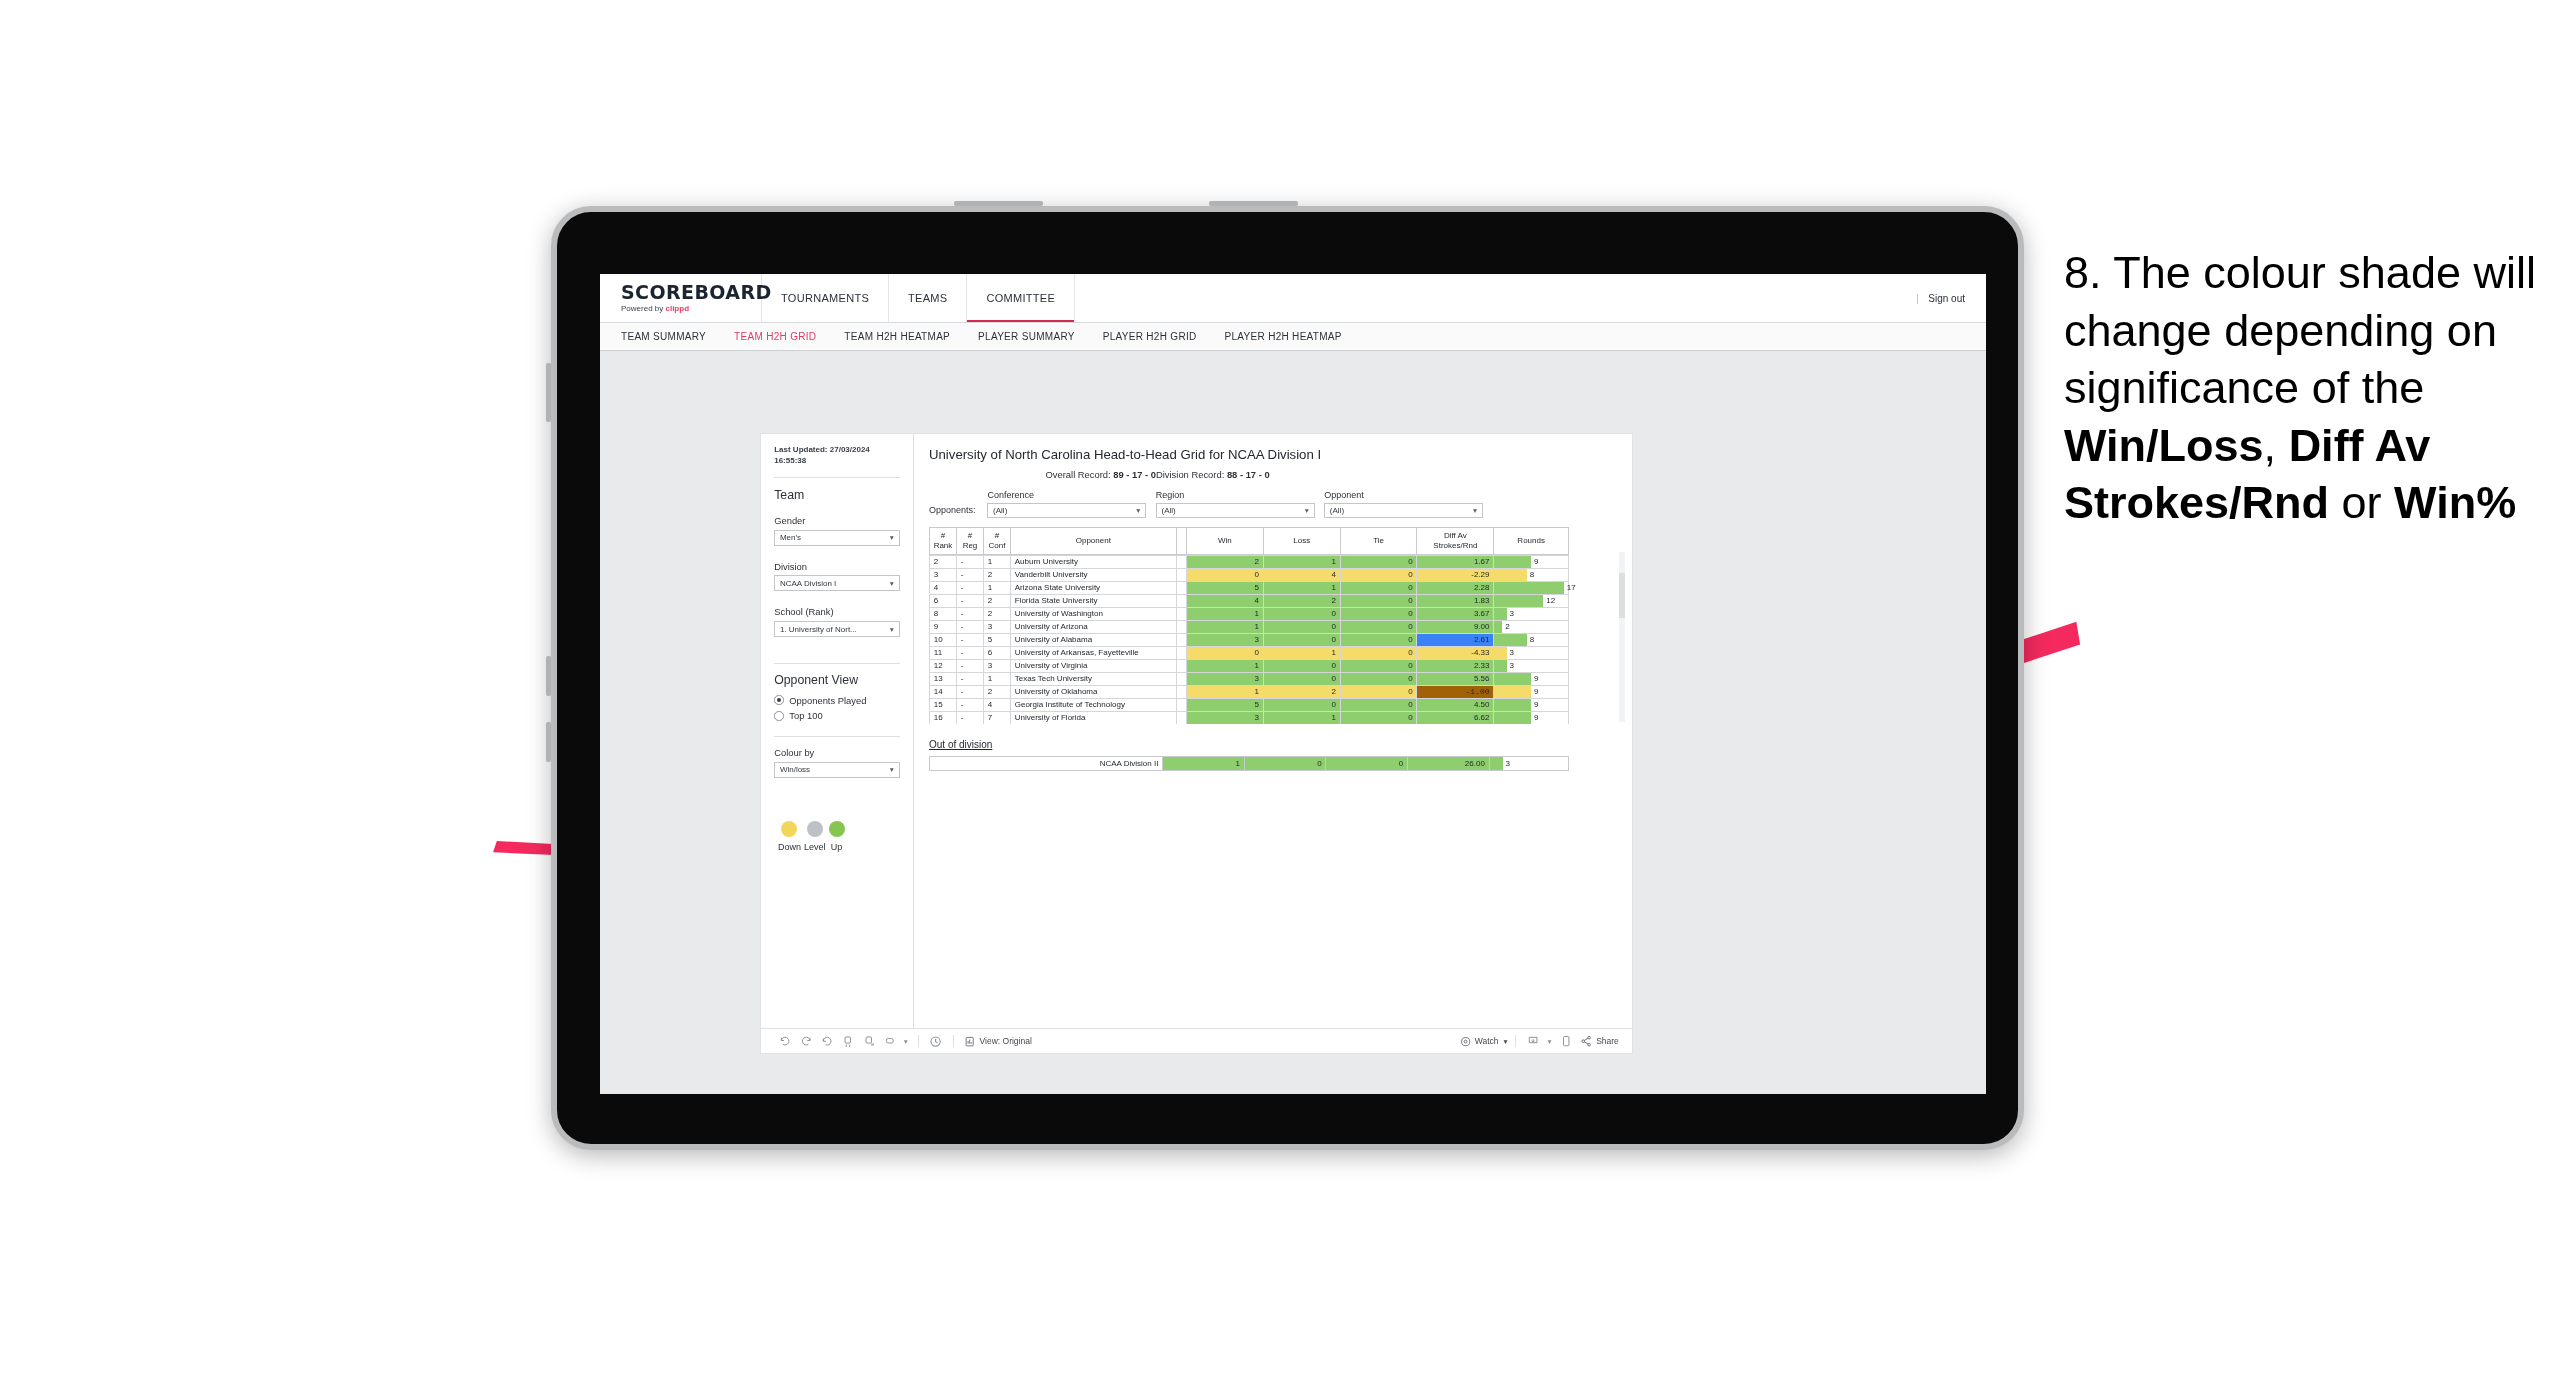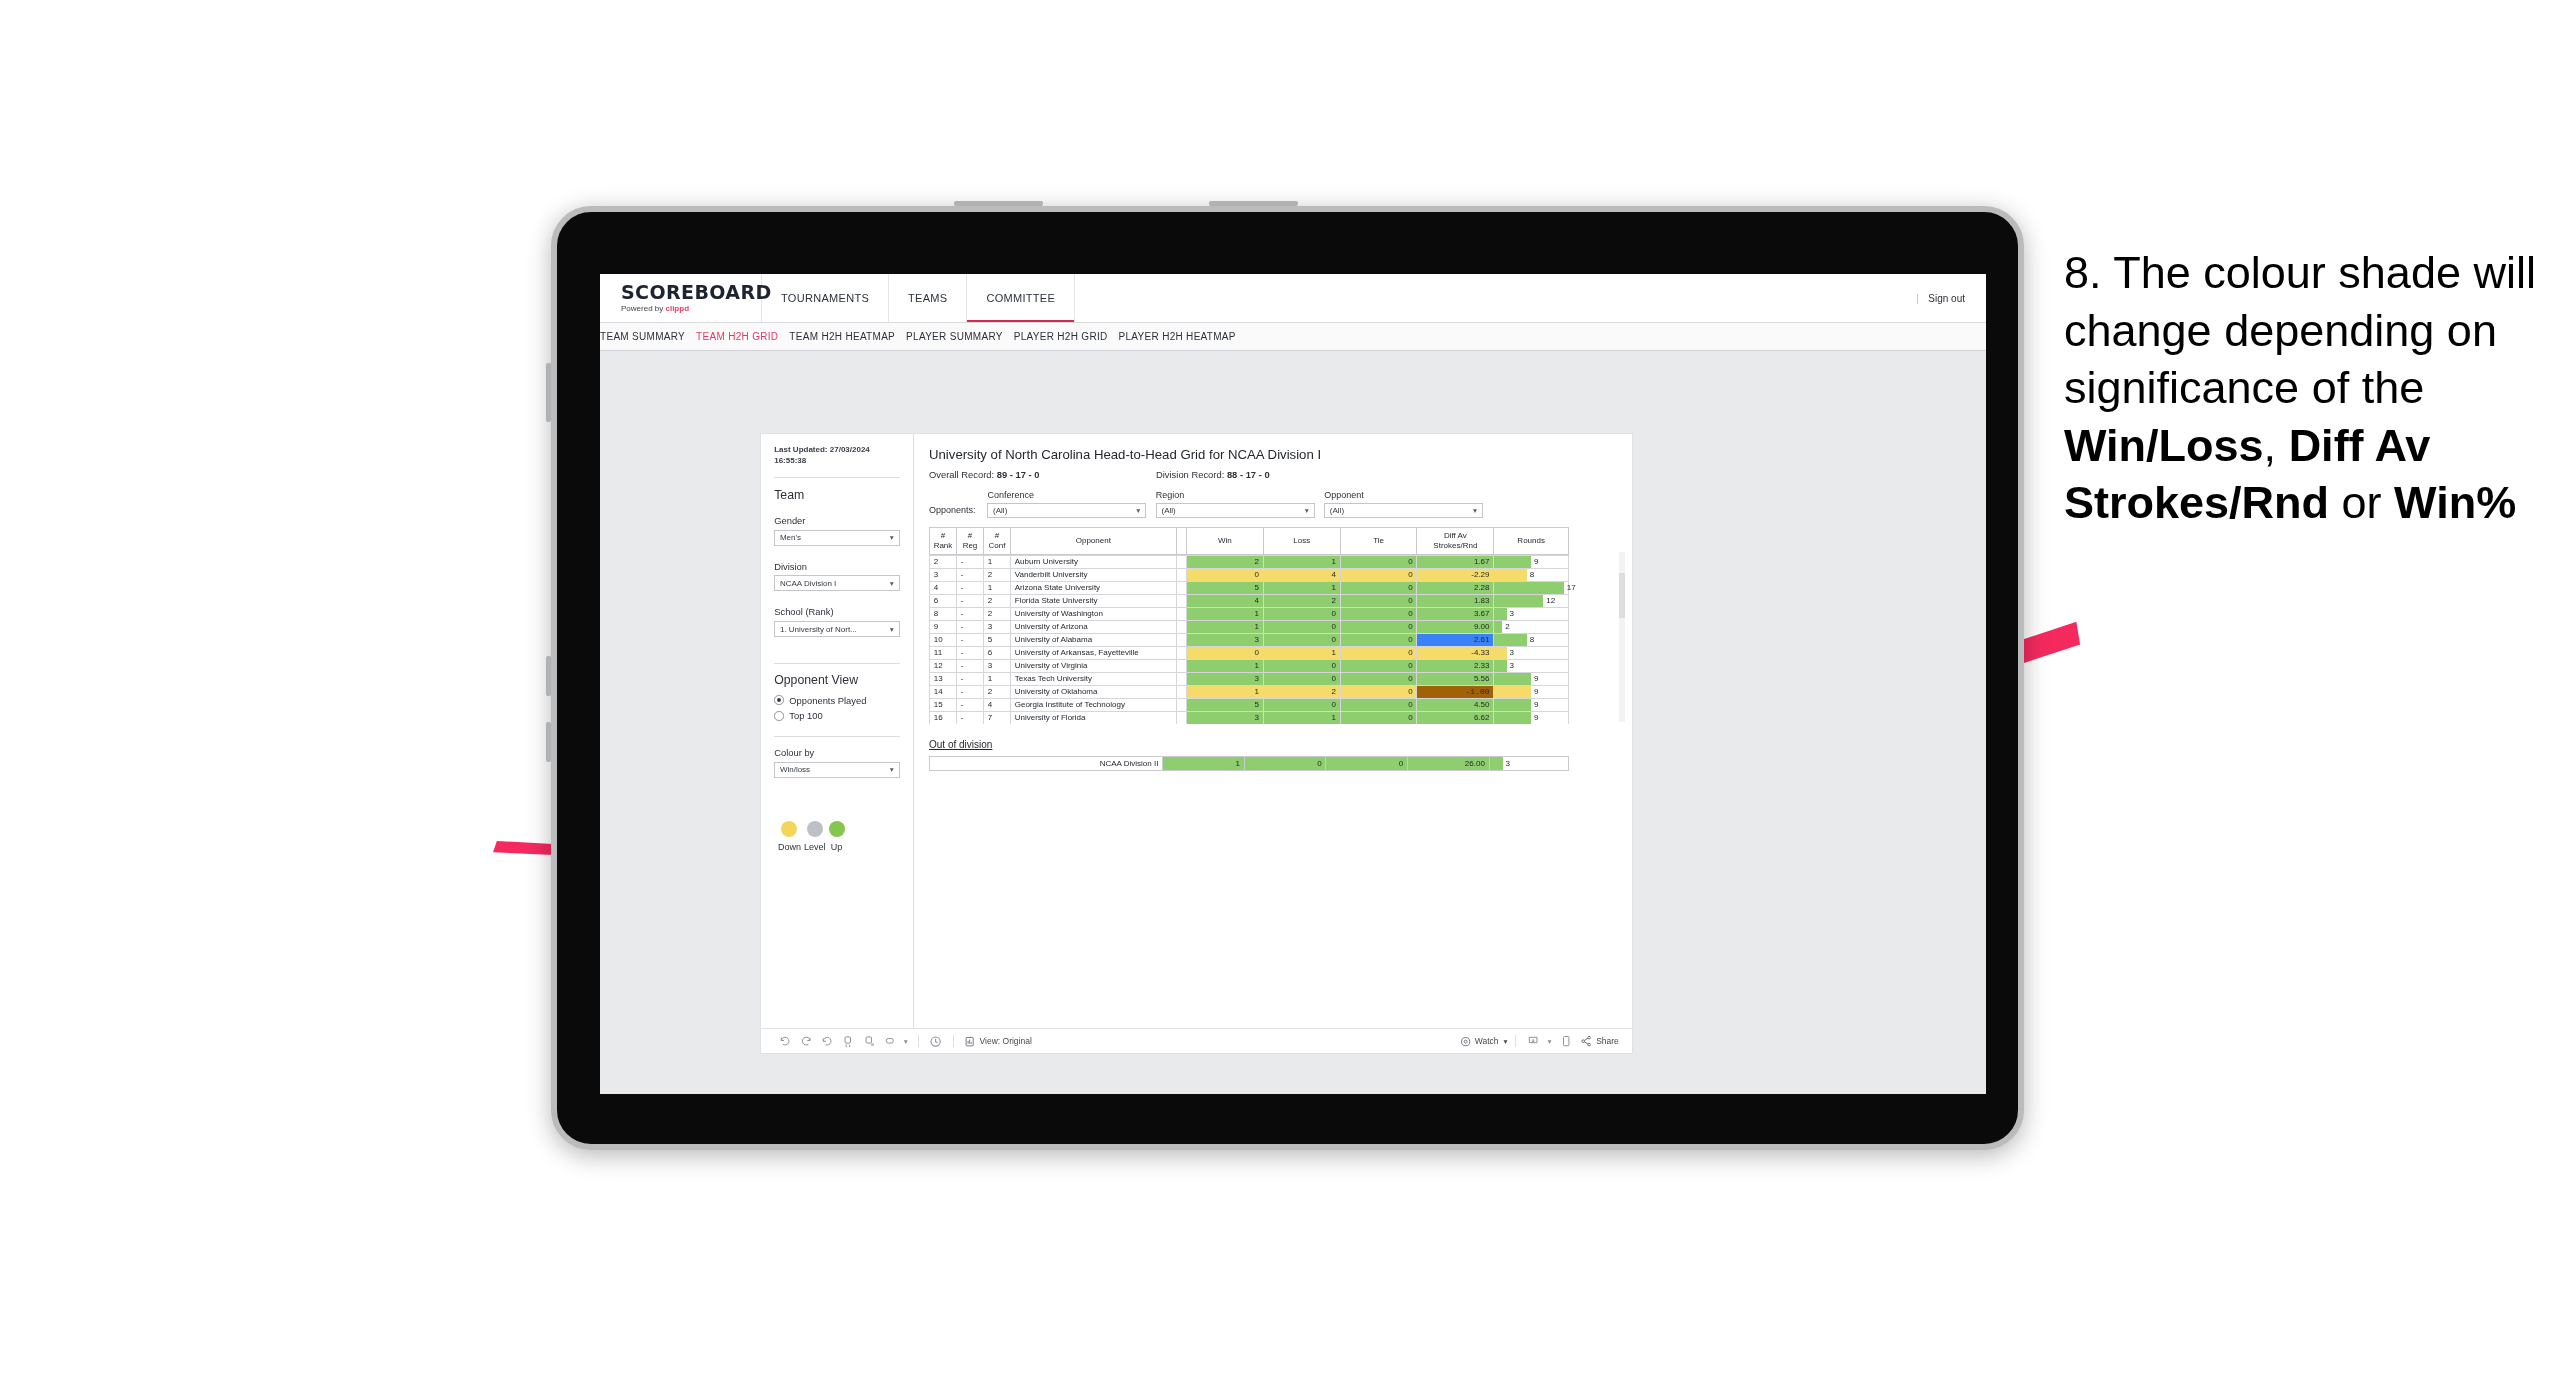--- a/index.html
+++ b/index.html
@@ -83,21 +83,22 @@
   #signout-wrap {
     margin-left: auto; display: flex; align-items: center;
     padding-right: 21px; gap: 9.4px;
     font-size: 10px; color: #2b313a;
   }
   #signout-div { color: #b9bcc1; }
 
   
   #subnav {
     height: 28px; background: #fafafa;
-    display: flex; align-items: center; gap: 11px;
+    display: flex; align-items: center; gap: 28px;
+    padding-left: 21px;
     border-bottom: 0.9px solid #cfd1d4;
     font-size: 10px; letter-spacing: 0.3px;
   }
   .subnav-item { color: #2b313a; cursor: pointer; }
   .subnav-item.active { color: #e03a63; }
 
   
   #viz-area {
     position: absolute; left: 0; right: 0; top: 78px; bottom: 0;
     background: #e9eaec;
@@ -150,21 +151,21 @@
     margin-top: 28px; display: flex; gap: 3px; padding-left: 3.8px;
   }
   .leg { display: flex; flex-direction: column; align-items: center; gap: 5.7px; }
   .leg-dot { width: 16px; height: 16px; border-radius: 50%; }
   .leg-lbl { font-size: 9px; color: #2d3138; }
 
   
   #main { flex: 1; padding: 13.2px 15px 0 15px; min-width: 0; display: flex; flex-direction: column; }
   #viz-title { font-size: 13.2px; color: #24282e; font-weight: normal; }
   #records { display: flex; margin-top: 6.6px; font-size: 9.4px; color: #2d3138; }
-  #rec-overall { width: 227px; }
+  #rec-overall { width: 227px; text-align: right; }
   #records b { font-weight: bold; }
 
   #filters { display: flex; align-items: flex-end; margin-top: 10.4px; gap: 9.4px; }
   #filters .opp-label { font-size: 9px; color: #2d3138; padding-bottom: 2.8px; width: 49px; }
   .filter { width: 159px; }
   .filter-label { font-size: 9px; color: #2d3138; margin-bottom: 2.8px; }
   .filter .sel { height: 15px; }
 
   
   #table-wrap { margin-top: 9.4px; position: relative; }

